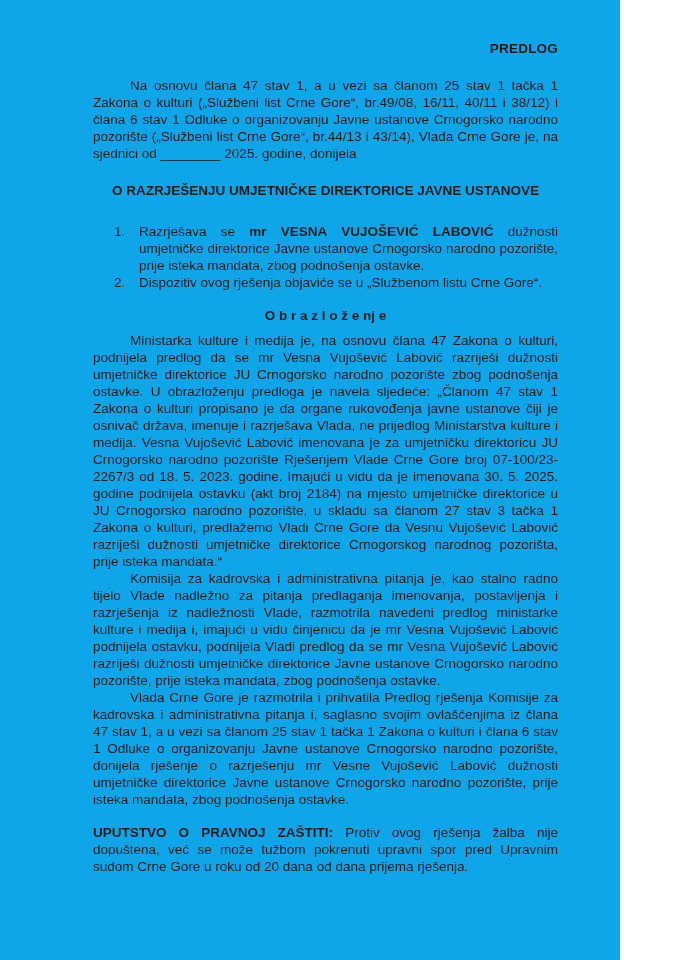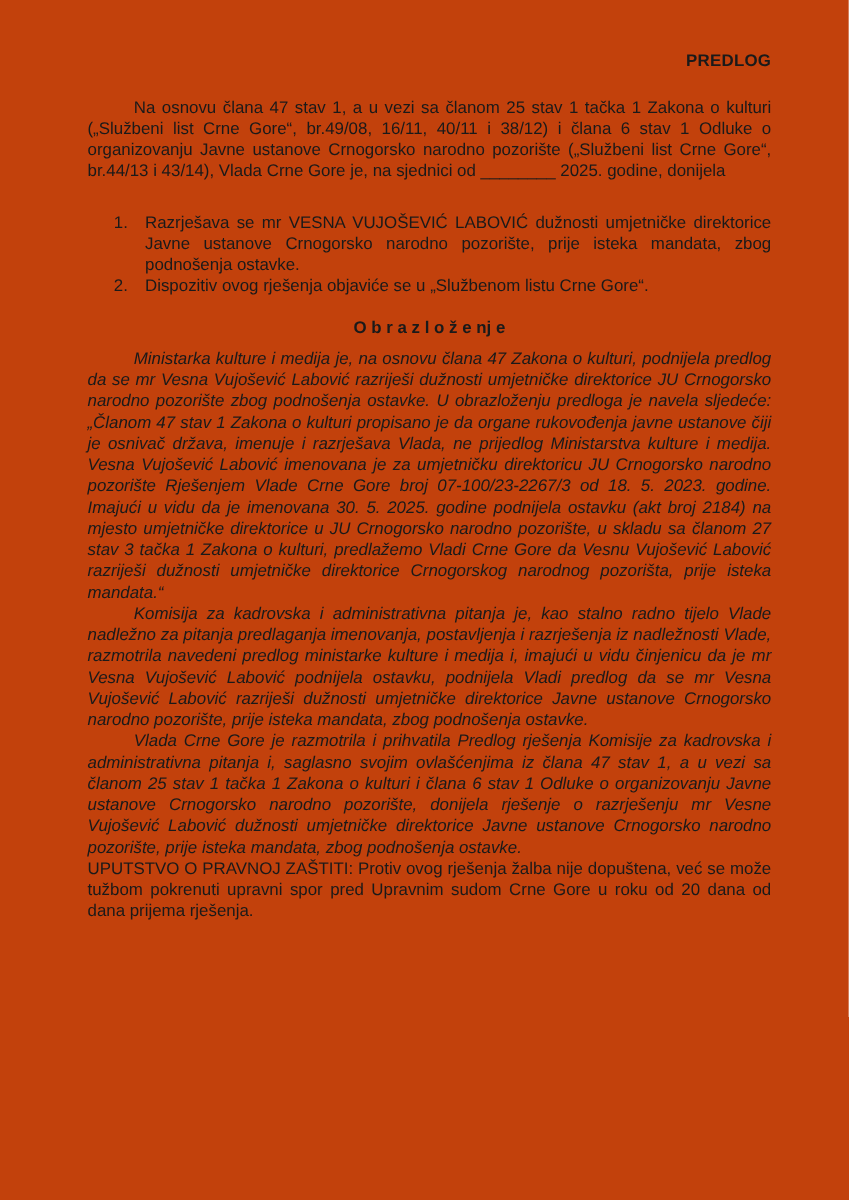--- a/index.html
+++ b/index.html
@@ -2,48 +2,49 @@
 <html><head>
 <meta charset="utf-8">
 <style>
   * { margin: 0; padding: 0; box-sizing: border-box; }
   html, body { background: #ffffff; }
   body {
     width: 679px; height: 960px; overflow: hidden;
     font-family: "Liberation Sans", "DejaVu Sans", sans-serif;
     font-size: 13.5px; line-height: 17px; color: #1a1a1a;
   }
-  .page { width: 679px; height: 960px; padding: 40px 62px 0 70px; background: #c2410c; }
+  .page { width: 620px; height: 960px; padding: 40px 62px 0 93px; background: #0ea5e9; }
   .predlog { text-align: right; font-weight: bold; margin-bottom: 20px; letter-spacing: .2px; }
   .para { text-align: justify; }
   .indent { text-indent: 37px; }
   .title-block { margin-top: 20px; text-align: center; font-weight: bold; }
   .list { margin-top: 24px; }
   .list-item { display: flex; }
   .list-item .num { flex: 0 0 25px; margin-left: 21px; }
   .list-item .item-text { flex: 1; text-align: justify; }
   .section-heading { margin-top: 16px; text-align: center; font-weight: bold; }
-  .body-paras { margin-top: 8px; font-style: italic; }
-  .legal { }
+  .body-paras { margin-top: 8px; }
+  .legal { margin-top: 16px; }
   .footer { margin-top: 24px; }
   .gov { margin-top: 8px; text-align: center; font-weight: bold; }
   .signature { margin-top: 10px; width: 220px; margin-left: 293px; text-align: center; }
   .sig-title { font-weight: bold; }
-  b { font-weight: normal; }
+  b { font-weight: bold; }
 </style>
 </head>
 <body>
 
 <div class="page">
 
   <div class="predlog">PREDLOG</div>
 
   <p class="para indent">Na osnovu člana 47 stav 1, a u vezi sa članom 25 stav 1 tačka 1 Zakona o kulturi („Službeni list Crne Gore“, br.49/08, 16/11, 40/11 i 38/12) i člana 6 stav 1 Odluke o organizovanju Javne ustanove Crnogorsko narodno pozorište („Službeni list Crne Gore“, br.44/13 i 43/14), Vlada Crne Gore je, na sjednici od ________ 2025. godine, donijela</p>
 
   <div class="title-block">
+    <div>O RAZRJEŠENJU UMJETNIČKE DIREKTORICE JAVNE USTANOVE</div>
   </div>
 
   <div class="list">
     <div class="list-item">
       <span class="num">1.</span>
       <span class="item-text"><span>Razrješava se </span><b>mr VESNA VUJOŠEVIĆ LABOVIĆ</b><span> dužnosti umjetničke direktorice Javne ustanove Crnogorsko narodno pozorište, prije isteka mandata, zbog podnošenja ostavke.</span></span>
     </div>
     <div class="list-item">
       <span class="num">2.</span>
       <span class="item-text">Dispozitiv ovog rješenja objaviće se u „Službenom listu Crne Gore“.</span>

